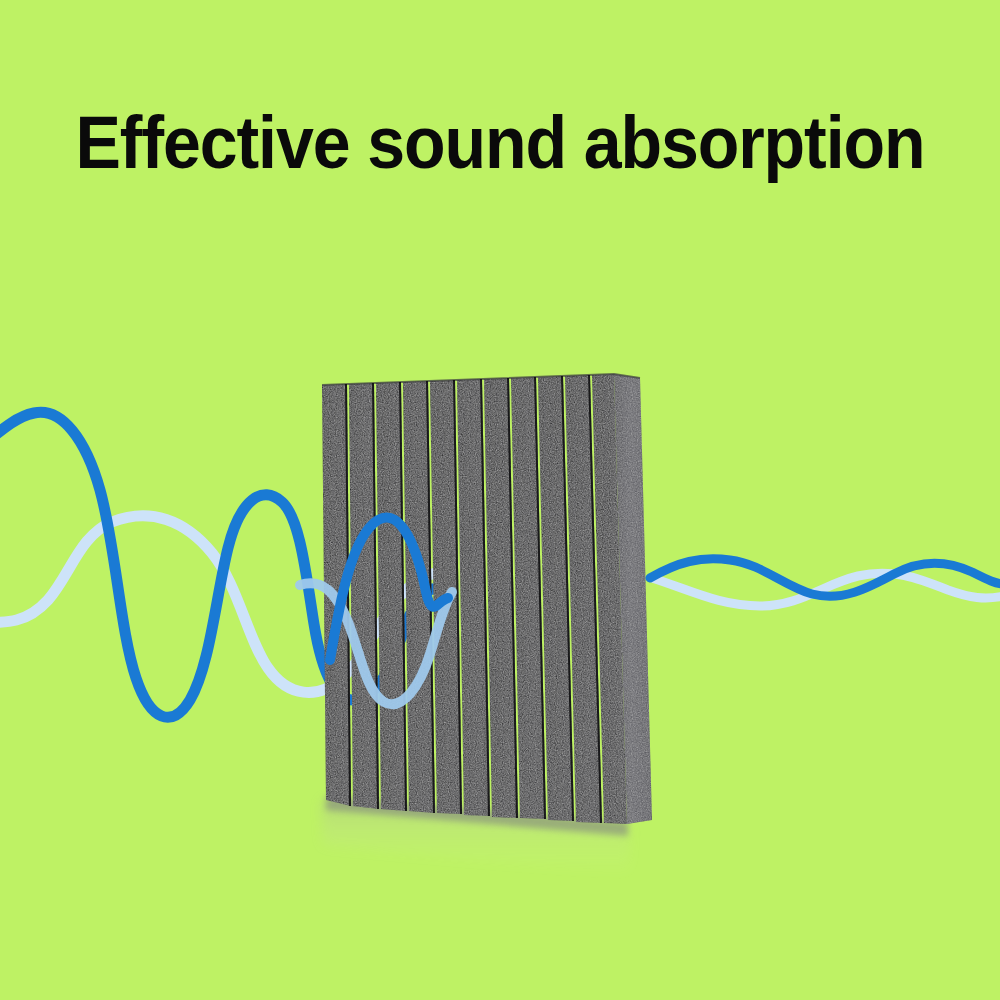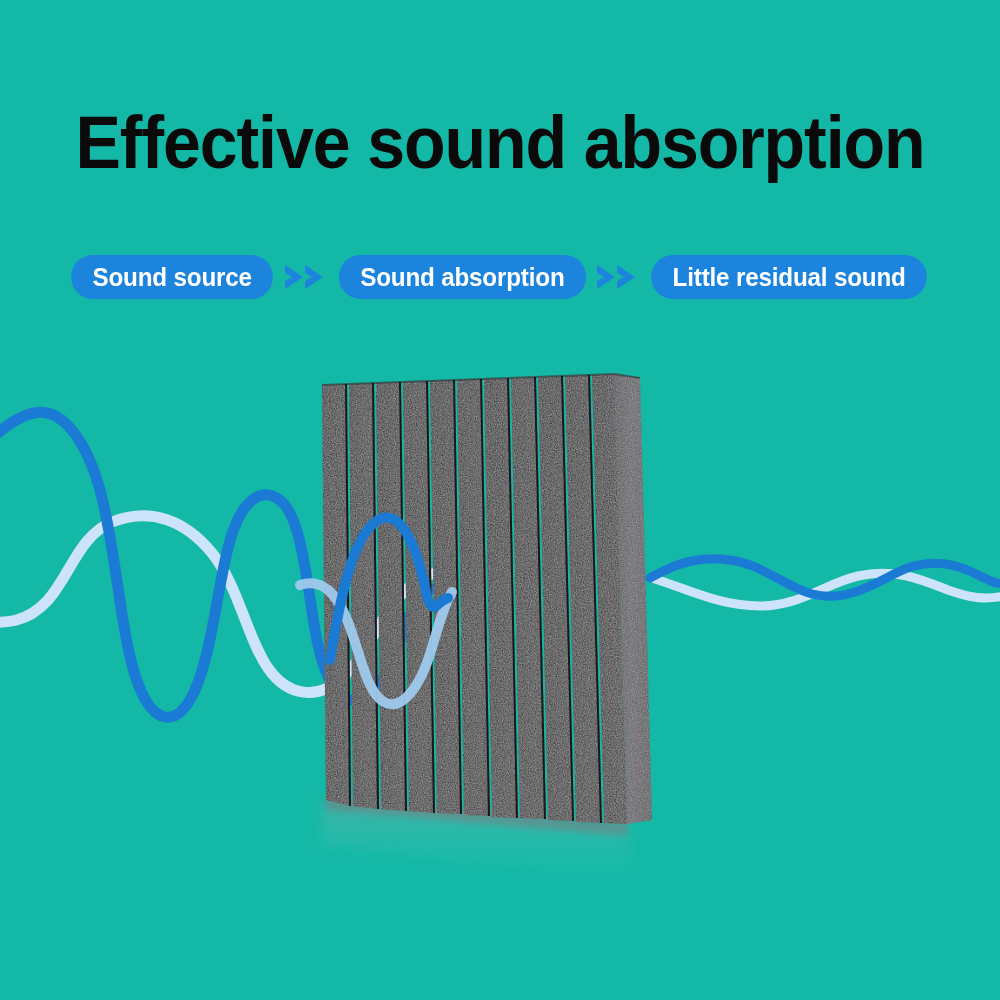--- a/index.html
+++ b/index.html
@@ -3,21 +3,21 @@
 <meta charset="utf-8">
 <style>
   html,body{margin:0;padding:0;}
   body{
     width:1000px;height:1000px;
     background:#ffffff;
     font-family:"Liberation Sans",sans-serif;
     overflow:hidden;
     position:relative;
   }
-  #stage{position:relative;width:1000px;height:1000px;overflow:hidden;background:#14b8a6;}
+  #stage{position:relative;width:1000px;height:1000px;overflow:hidden;background:#bef264;}
 
   
   #headline{
     position:absolute;left:0;top:104px;width:1000px;
     text-align:center;
     font-family:"Liberation Sans",sans-serif;
     font-weight:700;
     font-size:74px;
     line-height:78px;
     letter-spacing:-1.2px;
@@ -227,43 +227,14 @@
            C 678 562, 700 556, 730 560
            C 762 564, 784 586, 812 594
            C 842 602, 868 588, 894 574
            C 920 560, 946 560, 972 572
            C 988 580, 996 584, 1004 584" fill="none" stroke="#1a7ad4" stroke-width="9" stroke-linecap="round"></path>
     </g>
   </svg>
 
   <div id="headline">Effective sound absorption</div>
 
-  <div id="badgerow">
-
-    <div class="pill">
-      <span>Sound source</span>
-    </div>
-
-    <div class="chev">
-      <svg width="46" height="28" viewBox="0 0 46 28">
-        <path d="M 2 2 L 20 14 L 2 26 L 2 18 L 9 14 L 2 10 Z" fill="#1d84dd"></path>
-        <path d="M 22 2 L 40 14 L 22 26 L 22 18 L 29 14 L 22 10 Z" fill="#1d84dd"></path>
-      </svg>
-    </div>
-
-    <div class="pill">
-      <span>Sound absorption</span>
-    </div>
-
-    <div class="chev">
-      <svg width="46" height="28" viewBox="0 0 46 28">
-        <path d="M 2 2 L 20 14 L 2 26 L 2 18 L 9 14 L 2 10 Z" fill="#1d84dd"></path>
-        <path d="M 22 2 L 40 14 L 22 26 L 22 18 L 29 14 L 22 10 Z" fill="#1d84dd"></path>
-      </svg>
-    </div>
-
-    <div class="pill">
-      <span>Little residual sound</span>
-    </div>
-
-  </div>
 
 </div>
 
 </body></html>

